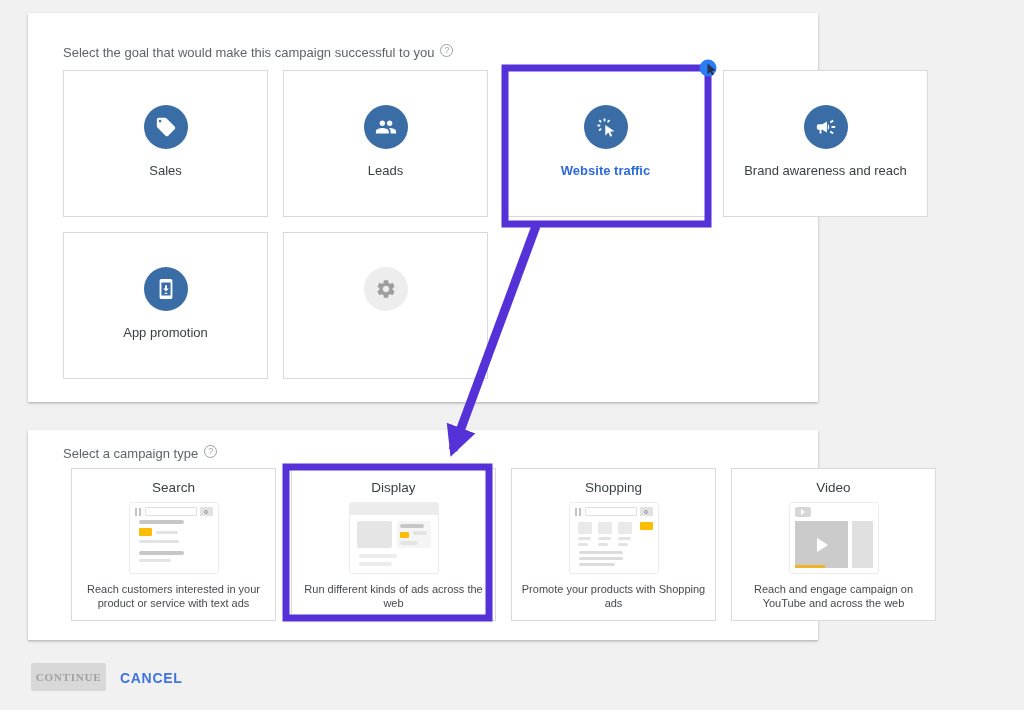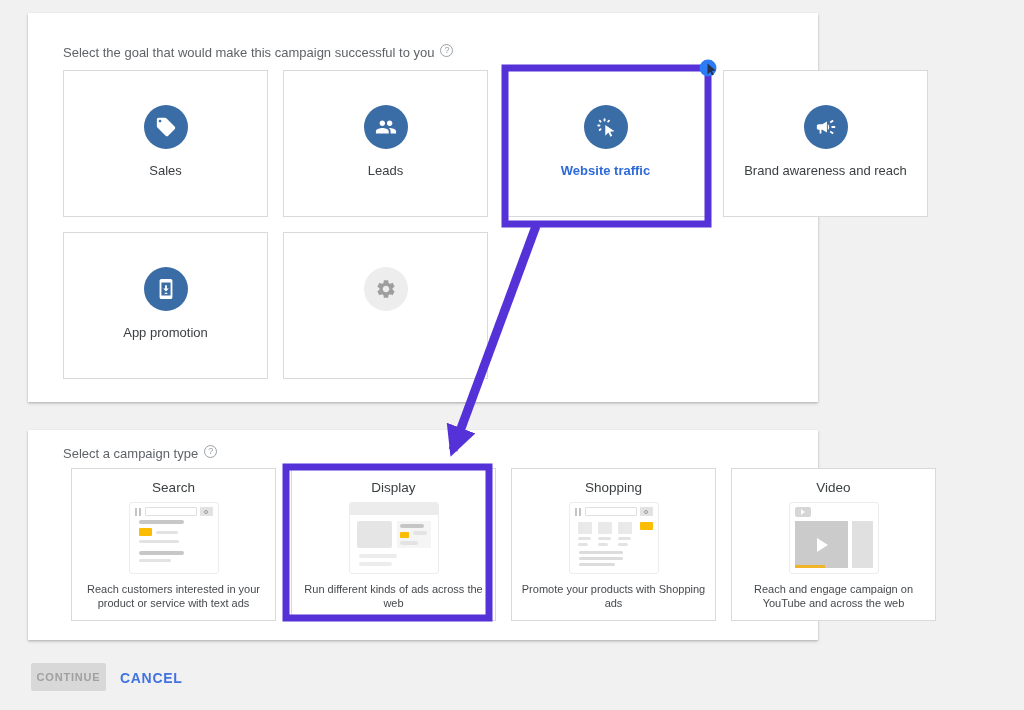--- a/index.html
+++ b/index.html
@@ -80,21 +80,21 @@
                    border-top:3px solid transparent; border-bottom:3px solid transparent; }
   .vid-row { position:absolute; top:18px; left:5px; right:5px; bottom:5px; display:flex; gap:4px; }
   .vid-player { width:53px; background:#cbcbcb; position:relative;
                 display:flex; align-items:center; justify-content:center; }
   .vid-play { width:0; height:0; border-left:11px solid #fff;
               border-top:7px solid transparent; border-bottom:7px solid transparent; margin-left:3px; }
   .vid-progress { position:absolute; bottom:0; left:0; width:58%; height:3px; background:#f0b429; }
   .vid-side { flex:1; background:#e0e0e0; }
 
   .continue-btn { position:absolute; left:31px; top:663px; width:75px; height:28px;
-                  background:#d8d8d8; color:#a0a0a0; font-family:Liberation Sans, sans-serif;
+                  background:#d8d8d8; color:#a0a0a0; font-family:Liberation Serif, serif;
                   font-size:11px; font-weight:bold; letter-spacing:.8px;
                   border:none; border-radius:2px; cursor:default; }
   .cancel-link { position:absolute; left:120px; top:670px; color:#4173df; font-size:14px;
                  font-weight:bold; letter-spacing:.7px; text-decoration:none; cursor:pointer; }
 
   .annotations { position:absolute; left:0; top:0; width:1024px; height:710px;
                  pointer-events:none; z-index:10; }
 </style>
 </head>
 <body>

